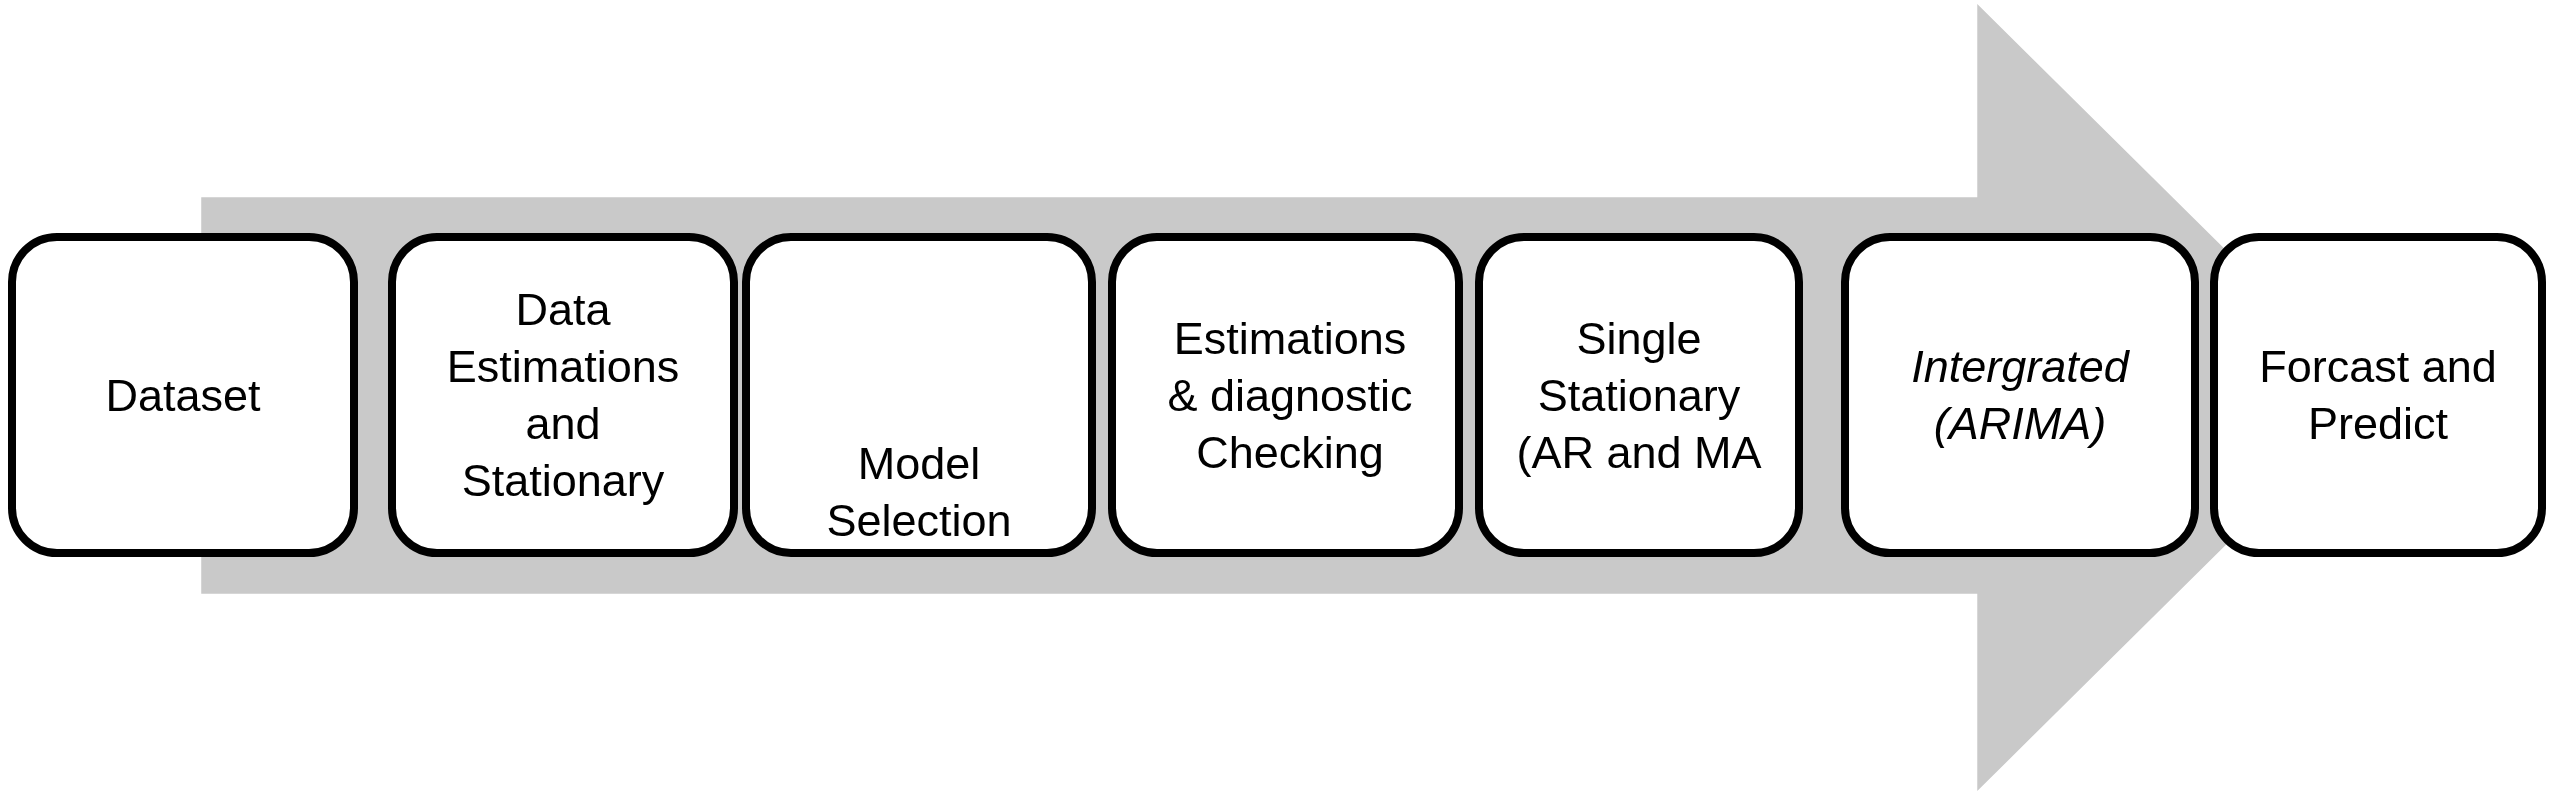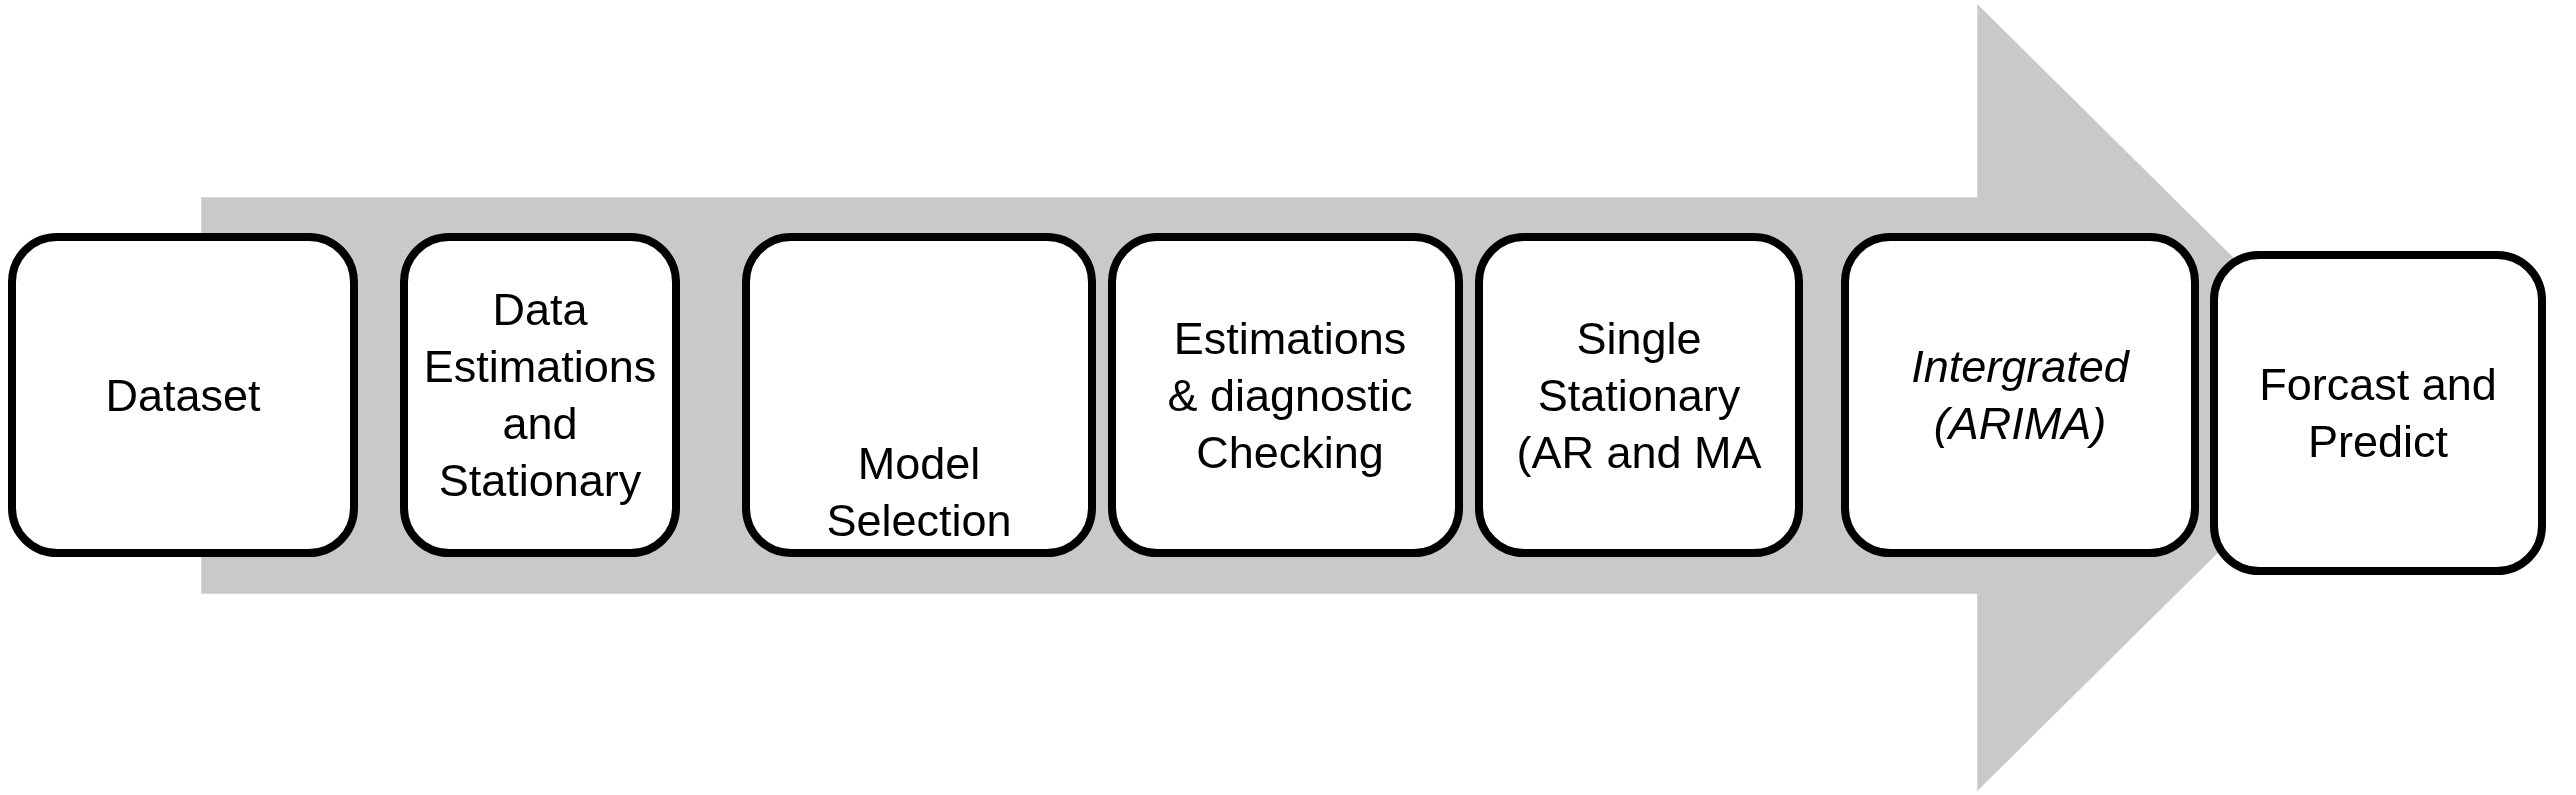--- a/index.html
+++ b/index.html
@@ -35,26 +35,26 @@
     align-items: center;
     justify-content: center;
     text-align: center;
     color: #000000;
     font-size: 45px;
     line-height: 57px;
   }
   .step-lines { display: block; }
   .ln { display: block; white-space: nowrap; }
   .b1 { left: 8px;   width: 350px; }
-  .b2 { left: 400px;  width: 280px; }
+  .b2 { left: 388px;  width: 350px; }
   .b3 { left: 742px;  width: 354px; align-items: flex-end; }
   .b4 { left: 1108px; width: 355px; padding-left: 9px; }
   .b5 { left: 1475px; width: 328px; }
   .b6 { left: 1841px; width: 358px; font-style: italic; }
-  .b7 { left: 2210px; width: 336px; margin-top: 18px; }
+  .b7 { left: 2210px; width: 336px; }
 </style>
 </head>
 <body>
 
 <div class="stage">
 
   <svg class="arrow-svg" viewBox="0 0 3240 1000" xmlns="http://www.w3.org/2000/svg">
     <polygon points="253,248 2487,248 2487,5 2987,500 2487,995 2487,747 253,747" fill="#c9c9c9"></polygon>
   </svg>
 

